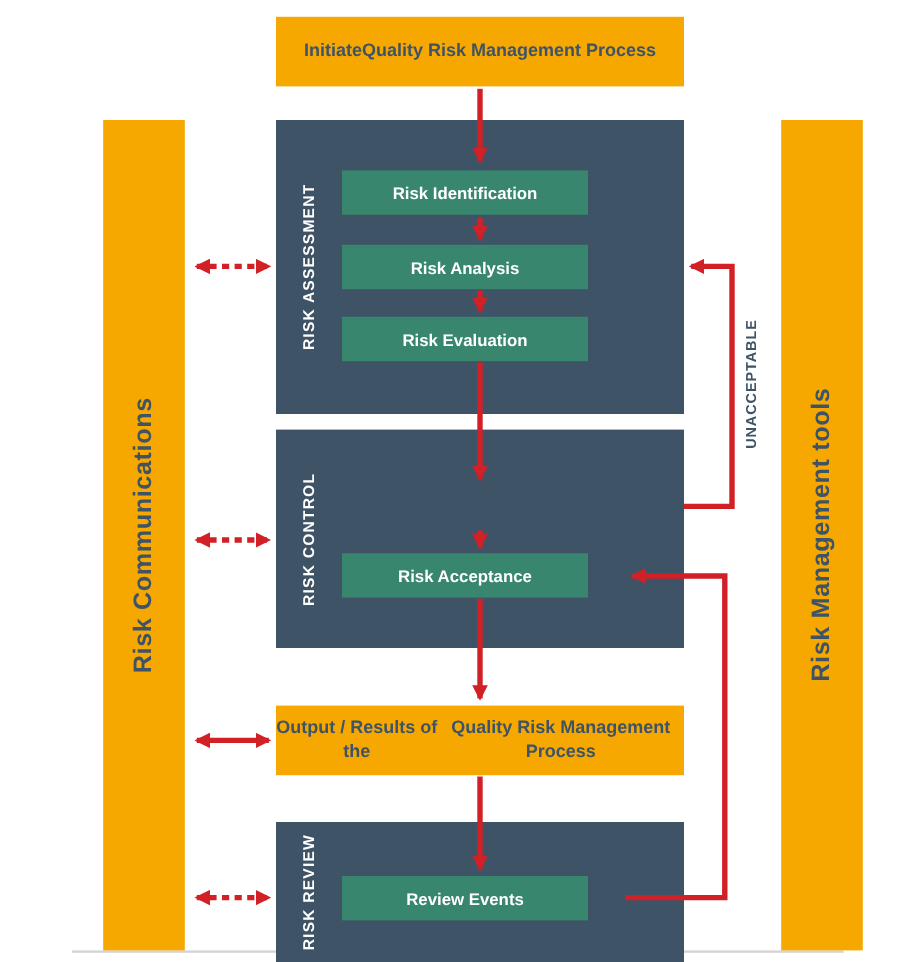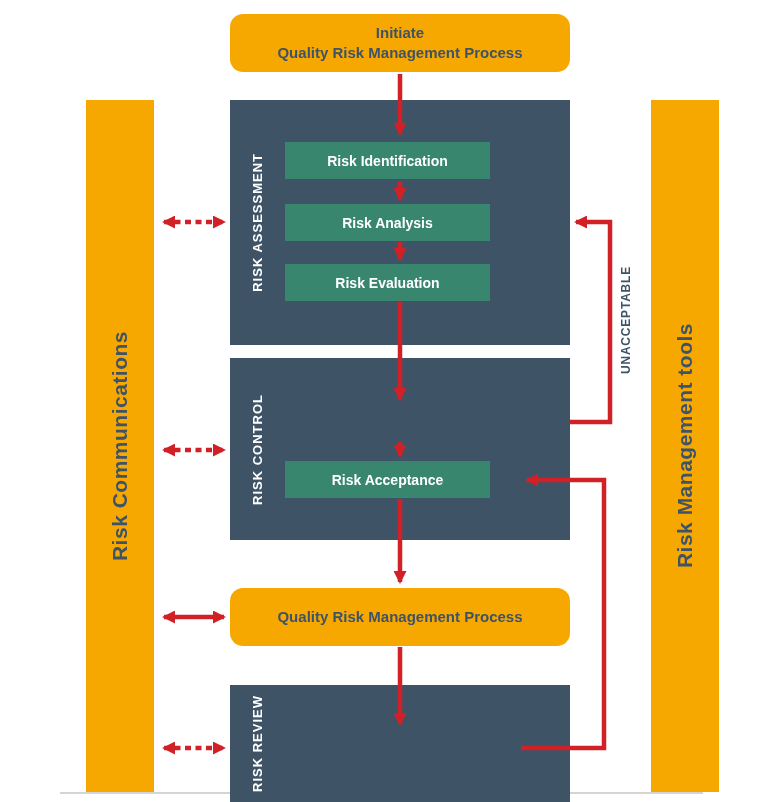--- a/index.html
+++ b/index.html
@@ -3,22 +3,22 @@
 <meta charset="utf-8">
 <style>
   html,body { margin:0; padding:0; background:#ffffff; }
   .canvas {
     position:relative; width:763px; height:802px; background:#ffffff;
     font-family:"Liberation Sans", sans-serif; overflow:hidden;
   }
   
   .ybox {
     position:absolute; background:#F7A800; color:#3E5366;
-    display:flex; flex-direction:column; align-items:center; justify-content:center;
-    font-weight:bold; font-size:15px; text-align:center; line-height:1.35; z-index:1;border-radius:13px;
+    display:flex; flex-direction:row; align-items:center; justify-content:center;
+    font-weight:bold; font-size:15px; text-align:center; line-height:1.35; z-index:1;
   }
   .box-initiate { left:230px; top:14px; width:340px; height:58px; }
   .box-output  { left:230px; top:588px; width:340px; height:58px; }
   
   .vbar {
     position:absolute; top:100px; width:68px; height:692px; background:#F7A800;
     display:flex; align-items:center; justify-content:center; z-index:1;
   }
   .bar-left  { left:86px; }
   .bar-right { left:651px; }
@@ -96,26 +96,30 @@
   <div class="block block-control">
     <div class="vlabel">
       <span class="vtext">RISK CONTROL</span>
     </div>
     <div class="step" style="top:103px">
       <span>Risk Acceptance</span>
     </div>
   </div>
 
   <div class="ybox box-output">
+    <span>Output / Results of the</span>
     <span>Quality Risk Management Process</span>
   </div>
 
   <div class="block block-review">
     <div class="vlabel">
       <span class="vtext">RISK REVIEW</span>
+    </div>
+    <div class="step" style="top:45px">
+      <span>Review Events</span>
     </div>
   </div>
 
   <svg class="overlay" viewBox="0 0 763 802">
     <defs>
       <marker id="ah" viewBox="0 0 10 10" refX="8.5" refY="5" markerWidth="13" markerHeight="13" markerUnits="userSpaceOnUse" orient="auto-start-reverse">
         <path d="M0 0 L10 5 L0 10 z" fill="#D12127"></path>
       </marker>
     </defs>
     <g stroke="#D12127" stroke-width="4.5" fill="none">

